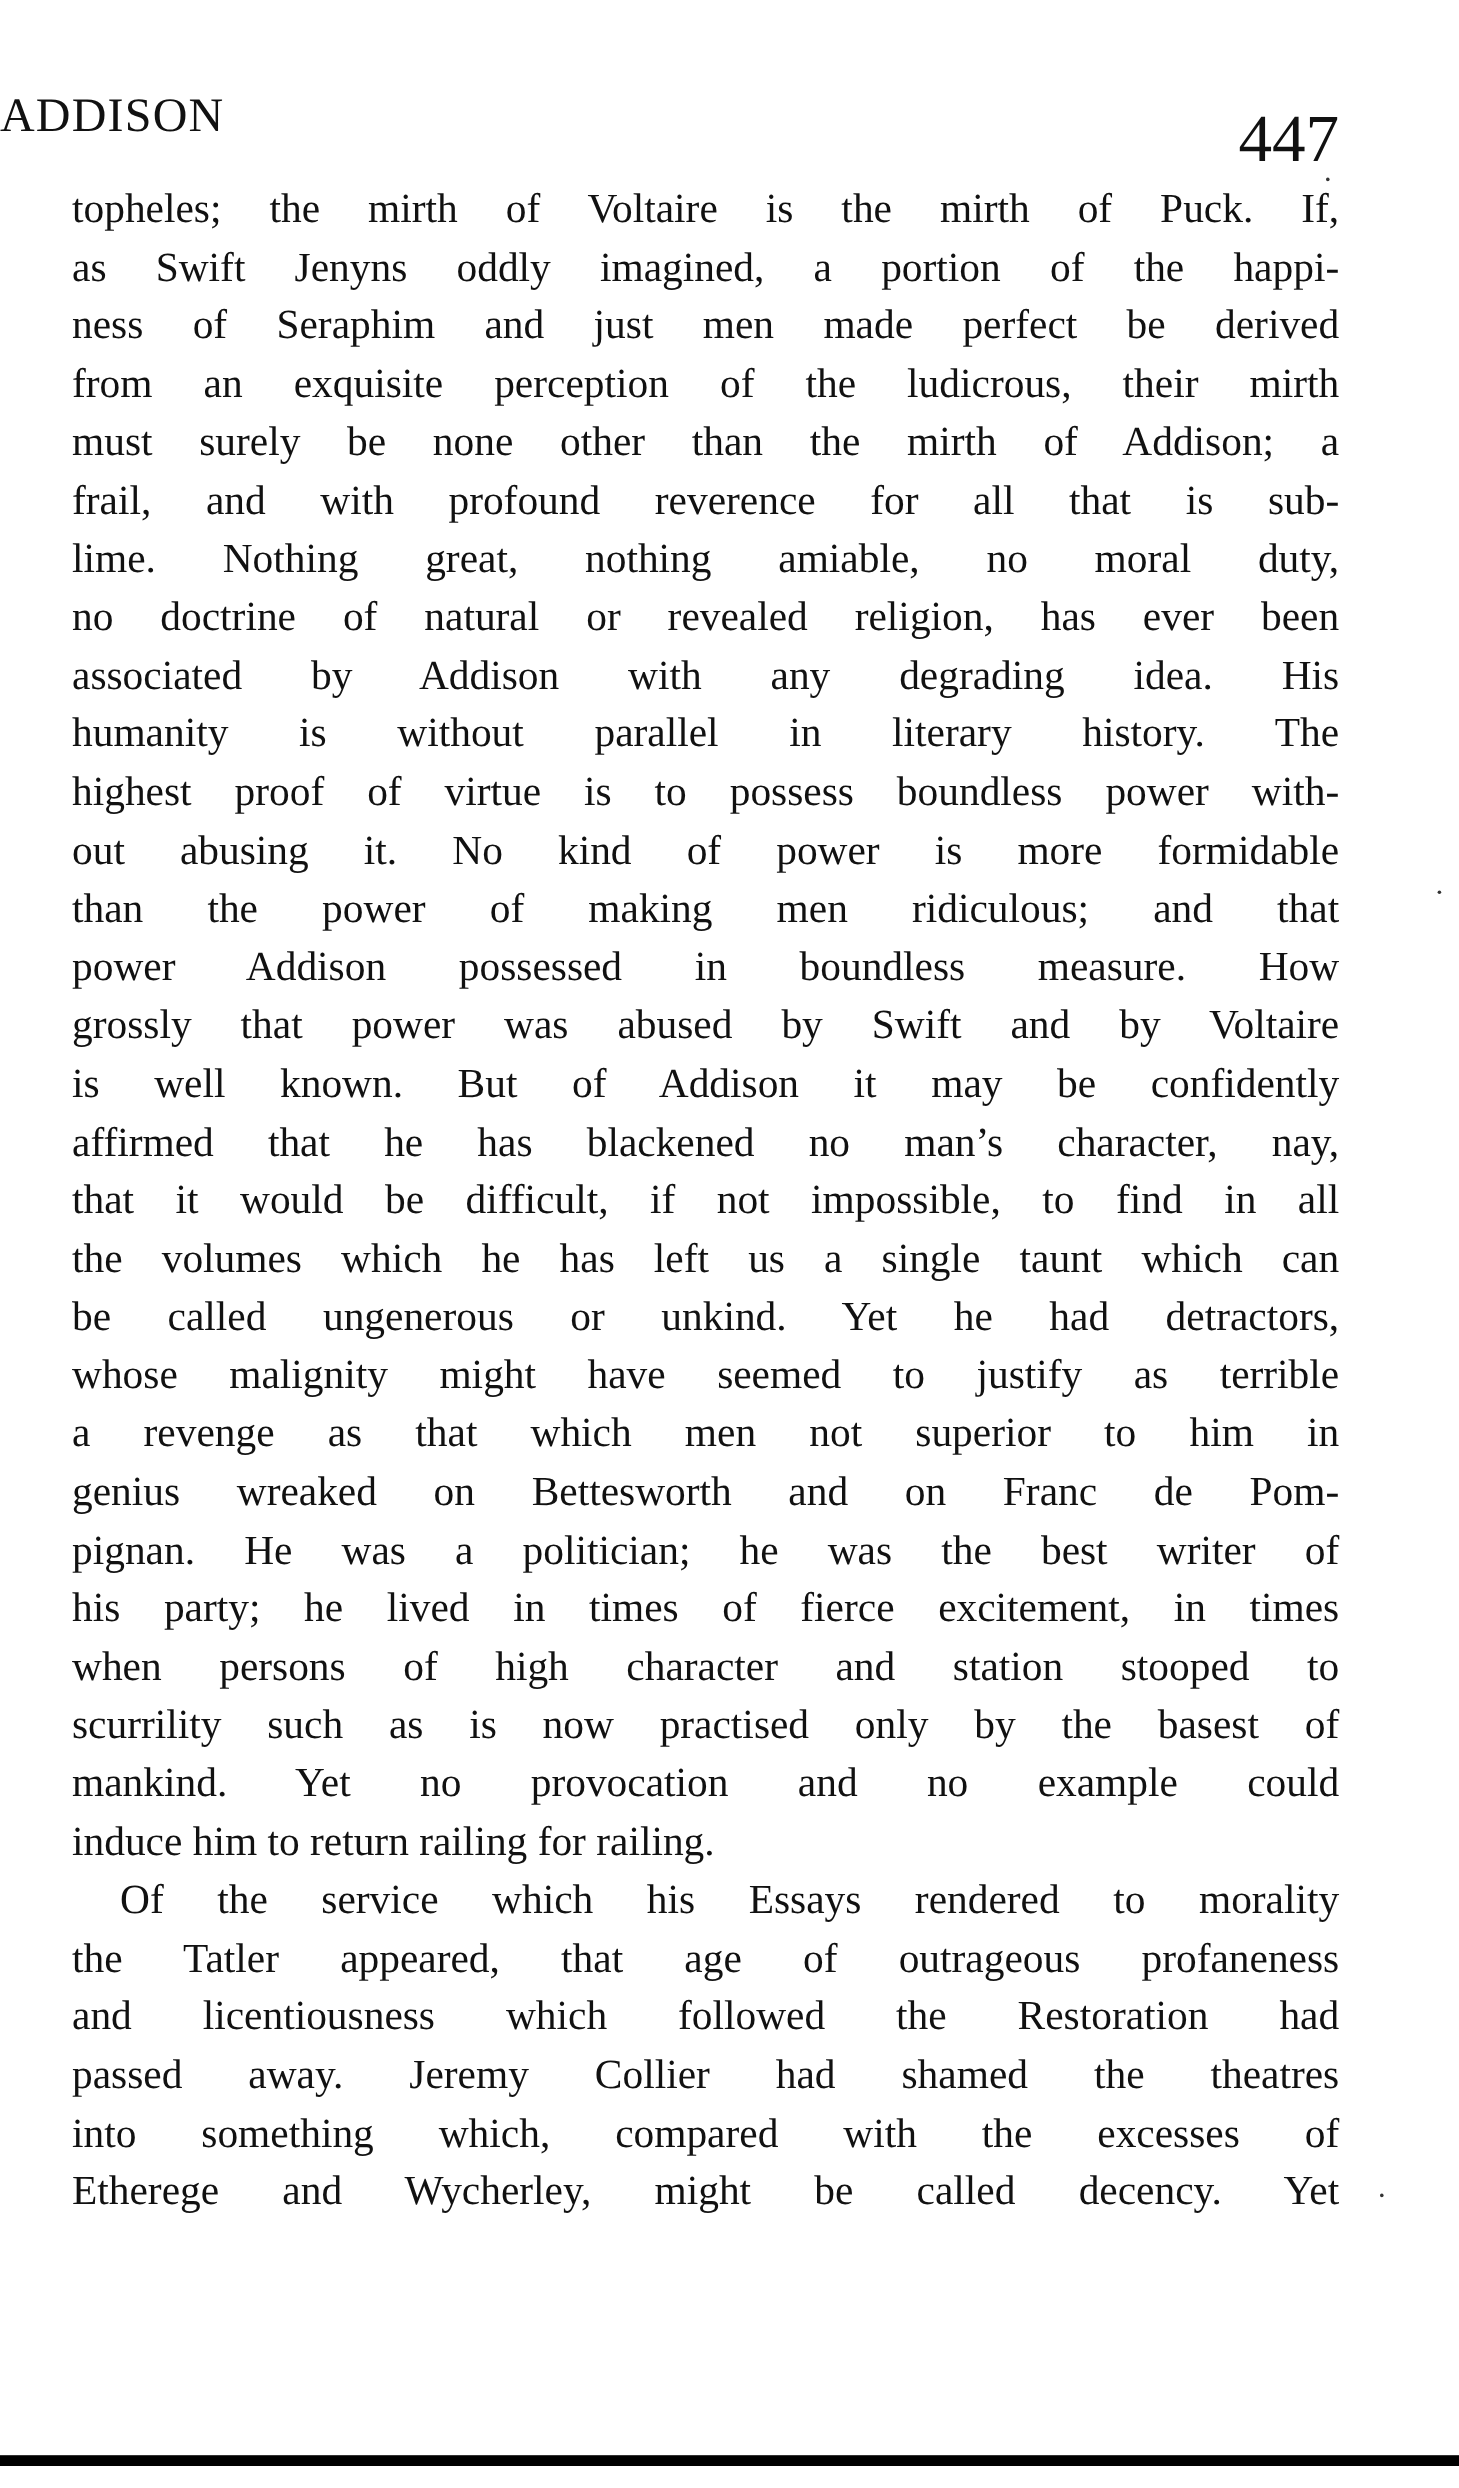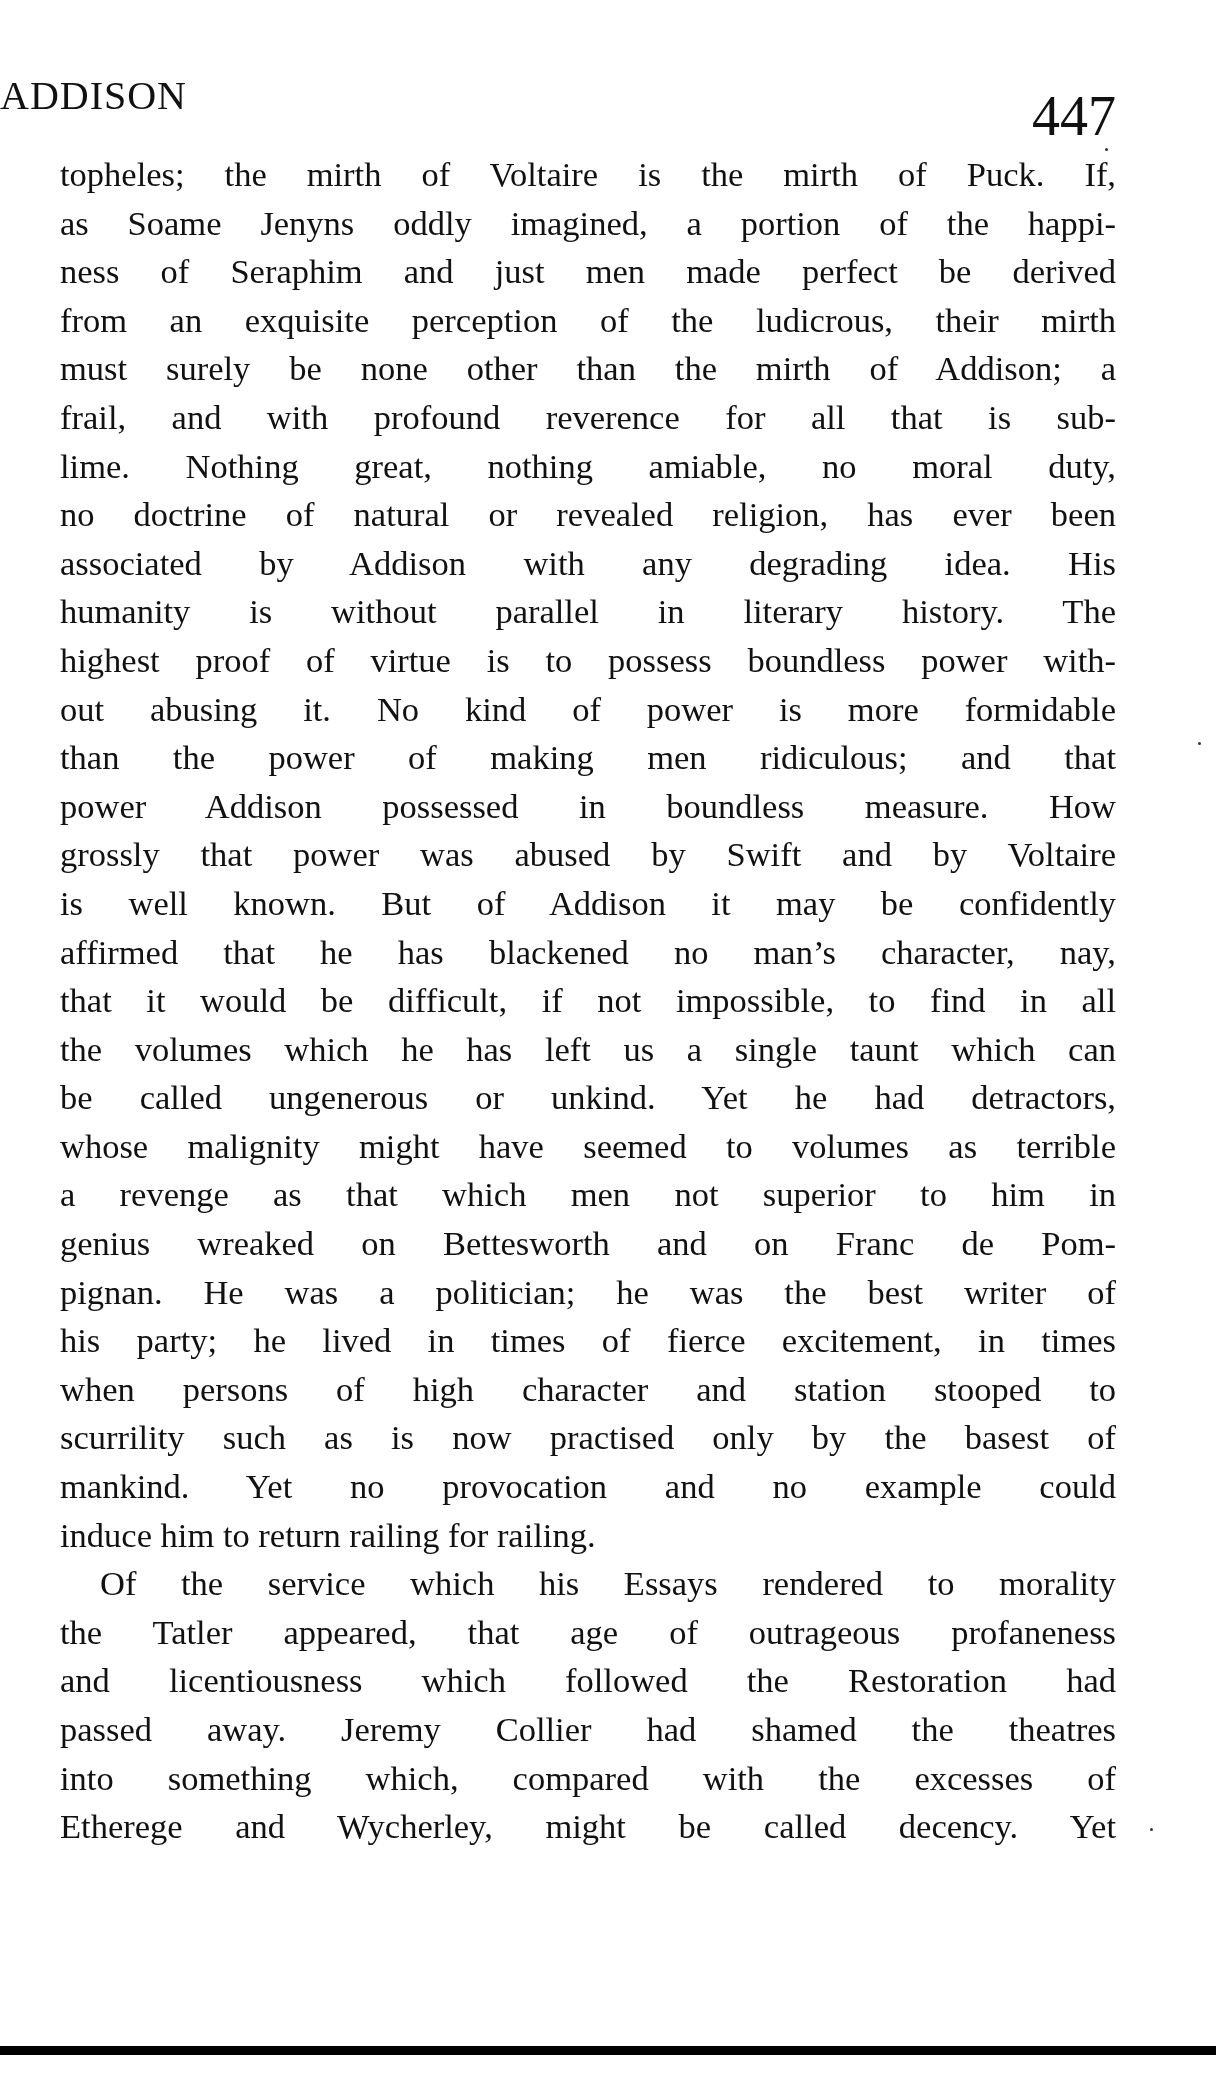--- a/index.html
+++ b/index.html
@@ -81,40 +81,40 @@
 <body>
 
 <div class="running-head">
   <div class="running-title">ADDISON</div>
   <div class="page-number">447</div>
 </div>
 
 <div class="text-block" id="text-block">
     <div class="paragraph">
       <span class="line">topheles; the mirth of Voltaire is the mirth of Puck.  If,</span>
-      <span class="line">as Soame Jenyns oddly imagined, a portion of the happi-</span>
+      <span class="line">as Swift Jenyns oddly imagined, a portion of the happi-</span>
       <span class="line">ness of Seraphim and just men made perfect be derived</span>
       <span class="line">from an exquisite perception of the ludicrous, their mirth</span>
       <span class="line">must surely be none other than the mirth of Addison; a</span>
       <span class="line">frail, and with profound reverence for all that is sub-</span>
       <span class="line">lime.  Nothing great, nothing amiable, no moral duty,</span>
       <span class="line">no doctrine of natural or revealed religion, has ever been</span>
       <span class="line">associated by Addison with any degrading idea.  His</span>
       <span class="line">humanity is without parallel in literary history.  The</span>
       <span class="line">highest proof of virtue is to possess boundless power with-</span>
       <span class="line">out abusing it.  No kind of power is more formidable</span>
       <span class="line">than the power of making men ridiculous; and that</span>
       <span class="line">power Addison possessed in boundless measure.  How</span>
       <span class="line">grossly that power was abused by Swift and by Voltaire</span>
       <span class="line">is well known.  But of Addison it may be confidently</span>
       <span class="line">affirmed that he has blackened no man’s character, nay,</span>
       <span class="line">that it would be difficult, if not impossible, to find in all</span>
       <span class="line">the volumes which he has left us a single taunt which can</span>
       <span class="line">be called ungenerous or unkind.  Yet he had detractors,</span>
-      <span class="line">whose malignity might have seemed to volumes as terrible</span>
+      <span class="line">whose malignity might have seemed to justify as terrible</span>
       <span class="line">a revenge as that which men not superior to him in</span>
       <span class="line">genius wreaked on Bettesworth and on Franc de Pom-</span>
       <span class="line">pignan.  He was a politician; he was the best writer of</span>
       <span class="line">his party; he lived in times of fierce excitement, in times</span>
       <span class="line">when persons of high character and station stooped to</span>
       <span class="line">scurrility such as is now practised only by the basest of</span>
       <span class="line">mankind.  Yet no provocation and no example could</span>
       <span class="line last">induce him to return railing for railing.</span>
     </div>
     <div class="paragraph">

